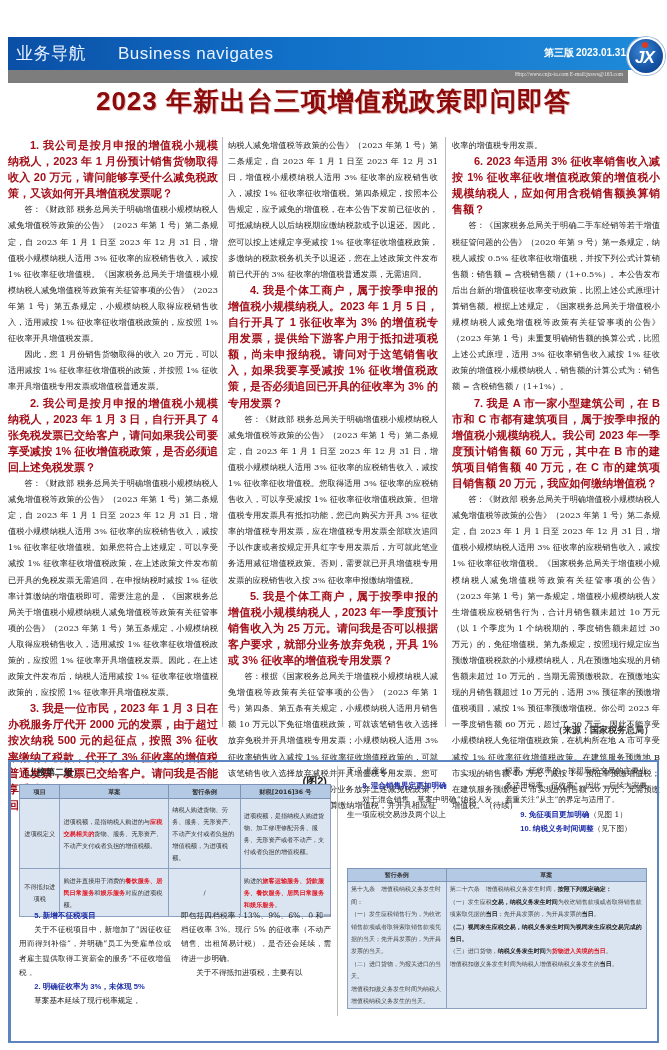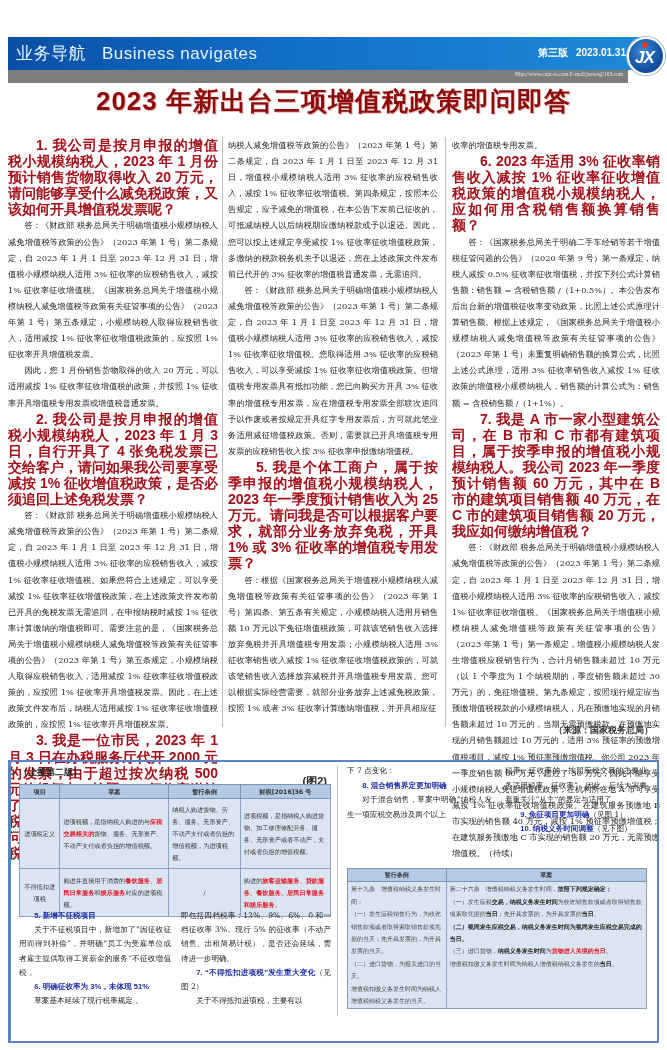--- a/index.html
+++ b/index.html
@@ -1,36 +1,36 @@
 <!DOCTYPE html>
 <html><head>
 <meta charset="utf-8">
 <style>
   *{box-sizing:border-box;margin:0;padding:0}
   html,body{width:667px;height:1050px;background:#fff;overflow:hidden}
   body{font-family:"DejaVu Serif","Liberation Serif",serif;color:#222;position:relative}
   .masthead{position:absolute;left:8px;top:37px;width:640px;height:33px;
     background:linear-gradient(90deg,#0b4fa6 0%,#1170c8 45%,#1f8ad9 100%);}
   .mh-left{position:absolute;left:8px;top:5px;color:#e9f2ff;font-family:"Liberation Sans","DejaVu Sans",sans-serif;font-size:17px;letter-spacing:.5px;white-space:nowrap}
-  .mh-left .en{margin-left:16px}
+  .mh-left .en{margin-left:32px}
   .mh-right{position:absolute;right:22px;top:9px;color:#fff;font-family:"Liberation Sans","DejaVu Sans",sans-serif;font-size:10px;font-weight:bold;white-space:nowrap}
-  .mh-right span+span{margin-left:8px}
+  .mh-right span+span{margin-left:2px}
   .greybar{position:absolute;left:8px;top:70px;width:620px;height:13px;background:#7d7d7d}
   .contact{position:absolute;right:44px;top:71px;font-size:5.5px;color:#e8e8e8;font-family:"Liberation Serif",serif;white-space:nowrap}
   .logo{position:absolute;left:627px;top:37px;width:38px;height:38px;border-radius:50%;
     background:radial-gradient(circle at 40% 35%,#3f88d4 0%,#1656a8 55%,#0c3c80 100%);
     border:2px solid #fff;box-shadow:0 0 0 1px #9db8d8}
   .logo .dot{position:absolute;left:13px;top:3px;width:6px;height:6px;border-radius:50%;background:#e03a1e}
   .logo .jx{position:absolute;left:6px;top:9px;font-family:"Liberation Sans",sans-serif;font-weight:bold;font-style:italic;font-size:17px;color:#fff;letter-spacing:-1px}
   .headline{position:absolute;left:0;top:84px;width:667px;text-align:center;font-family:"Liberation Sans","DejaVu Sans",sans-serif;font-weight:bold;font-size:26px;color:#8b0a0a;letter-spacing:1px;text-shadow:1px 1px 0 #e8b7b7}
   .cols{position:absolute;left:8px;top:137px;width:652px;height:600px}
   .col{position:absolute;top:0;width:210px;font-size:8.2px;line-height:16.1px;text-align:justify}
   .col1{left:0}.col2{left:220px}.col3{left:444px;width:208px}
   .vline{position:absolute;top:0;width:1px;height:590px;background:#bbb}
-  .q{color:#a4101a;font-weight:bold;font-family:"Liberation Sans","DejaVu Sans",sans-serif;font-size:14px}
+  .q{color:#a4101a;font-weight:bold;font-family:"Liberation Sans","DejaVu Sans",sans-serif;font-size:11px}
   .p{text-indent:2em}
   .source{position:absolute;right:14px;top:724px;font-family:"Liberation Sans",sans-serif;font-size:9px;font-weight:bold;color:#333}
   .box{position:absolute;left:8px;top:760px;width:651px;height:283px;border:2px solid #5b84c0;border-left-width:3px}
   .box-l{position:absolute;left:8px;top:4px;width:312px}
   .cont-label{font-family:"Liberation Sans",sans-serif;font-weight:bold;font-size:9px;color:#222}
   .fig2{position:absolute;right:4px;top:8px;font-family:"Liberation Sans",sans-serif;font-weight:bold;font-size:11px}
   table{border-collapse:collapse;font-family:"DejaVu Sans","Liberation Sans",sans-serif}
   .t1{position:absolute;left:0;top:18px;width:312px;font-size:6.2px;line-height:12px}
   .t1 th{background:#b4c9e4;height:14px;font-weight:bold;border:1px solid #7e95b8;color:#333}
   .t1 td{background:#dbe5f1;border:1px solid #8ca0c0;padding:3px;vertical-align:middle;color:#333}
@@ -75,20 +75,21 @@
     <div class="p">答：《财政部 税务总局关于明确增值税小规模纳税人减免增值税等政策的公告》（2023 年第 1 号）第二条规定，自 2023 年 1 月 1 日至 2023 年 12 月 31 日，增值税小规模纳税人适用 3% 征收率的应税销售收入，减按 1% 征收率征收增值税。《国家税务总局关于增值税小规模纳税人减免增值税等政策有关征管事项的公告》（2023 年第 1 号）第五条规定，小规模纳税人取得应税销售收入，适用减按 1% 征收率征收增值税政策的，应按照 1% 征收率开具增值税发票。</div>
     <div class="p">因此，您 1 月份销售货物取得的收入 20 万元，可以适用减按 1% 征收率征收增值税的政策，并按照 1% 征收率开具增值税专用发票或增值税普通发票。</div>
     <div class="q p">2. 我公司是按月申报的增值税小规模纳税人，2023 年 1 月 3 日，自行开具了 4 张免税发票已交给客户，请问如果我公司要享受减按 1% 征收增值税政策，是否必须追回上述免税发票？</div>
     <div class="p">答：《财政部 税务总局关于明确增值税小规模纳税人减免增值税等政策的公告》（2023 年第 1 号）第二条规定，自 2023 年 1 月 1 日至 2023 年 12 月 31 日，增值税小规模纳税人适用 3% 征收率的应税销售收入，减按 1% 征收率征收增值税。如果您符合上述规定，可以享受减按 1% 征收率征收增值税政策，在上述政策文件发布前已开具的免税发票无需追回，在申报纳税时减按 1% 征收率计算缴纳的增值税即可。需要注意的是，《国家税务总局关于增值税小规模纳税人减免增值税等政策有关征管事项的公告》（2023 年第 1 号）第五条规定，小规模纳税人取得应税销售收入，适用减按 1% 征收率征收增值税政策的，应按照 1% 征收率开具增值税发票。因此，在上述政策文件发布后，纳税人适用减按 1% 征收率征收增值税政策的，应按照 1% 征收率开具增值税发票。</div>
     <div class="q p">3. 我是一位市民，2023 年 1 月 3 日在办税服务厅代开 2000 元的发票，由于超过按次纳税 500 元的起征点，按照 3% 征收率缴纳了税款，代开了 3% 征收率的增值税普通发票，发票已交给客户。请问我是否能享受减按 1% 征收增值税政策，是否必须追回发票？</div>
     <div class="p">答：《财政部 凡在预缴地实现的月销售额未超过</div>
   </div>
   <div class="vline" style="left:214px"></div>
   <div class="col col2">
     <div>纳税人减免增值税等政策的公告》（2023 年第 1 号）第二条规定，自 2023 年 1 月 1 日至 2023 年 12 月 31 日，增值税小规模纳税人适用 3% 征收率的应税销售收入，减按 1% 征收率征收增值税。第四条规定，按照本公告规定，应予减免的增值税，在本公告下发前已征收的，可抵减纳税人以后纳税期应缴纳税款或予以退还。因此，您可以按上述规定享受减按 1% 征收率征收增值税政策，多缴纳的税款税务机关予以退还，您在上述政策文件发布前已代开的 3% 征收率的增值税普通发票，无需追回。</div>
+    <div class="q p">4. 我是个体工商户，属于按季申报的增值税小规模纳税人。2023 年 1 月 5 日，自行开具了 1 张征收率为 3% 的增值税专用发票，提供给下游客户用于抵扣进项税额，尚未申报纳税。请问对于这笔销售收入，如果我要享受减按 1% 征收增值税政策，是否必须追回已开具的征收率为 3% 的专用发票？</div>
     <div class="p">答：《财政部 税务总局关于明确增值税小规模纳税人减免增值税等政策的公告》（2023 年第 1 号）第二条规定，自 2023 年 1 月 1 日至 2023 年 12 月 31 日，增值税小规模纳税人适用 3% 征收率的应税销售收入，减按 1% 征收率征收增值税。您取得适用 3% 征收率的应税销售收入，可以享受减按 1% 征收率征收增值税政策。但增值税专用发票具有抵扣功能，您已向购买方开具 3% 征收率的增值税专用发票，应在增值税专用发票全部联次追回予以作废或者按规定开具红字专用发票后，方可就此笔业务适用减征增值税政策。否则，需要就已开具增值税专用发票的应税销售收入按 3% 征收率申报缴纳增值税。</div>
     <div class="q p">5. 我是个体工商户，属于按季申报的增值税小规模纳税人，2023 年一季度预计销售收入为 25 万元。请问我是否可以根据客户要求，就部分业务放弃免税，开具 1% 或 3% 征收率的增值税专用发票？</div>
     <div class="p">答：根据《国家税务总局关于增值税小规模纳税人减免增值税等政策有关征管事项的公告》（2023 年第 1 号）第四条、第五条有关规定，小规模纳税人适用月销售额 10 万元以下免征增值税政策，可就该笔销售收入选择放弃免税并开具增值税专用发票；小规模纳税人适用 3% 征收率销售收入减按 1% 征收率征收增值税政策的，可就该笔销售收入选择放弃减税并开具增值税专用发票。您可以根据实际经营需要，就部分业务放弃上述减免税政策，按照 1% 或者 3% 征收率计算缴纳增值税，并开具相应征</div>
   </div>
   <div class="vline" style="left:437px"></div>
   <div class="col col3">
     <div>收率的增值税专用发票。</div>
     <div class="q p">6. 2023 年适用 3% 征收率销售收入减按 1% 征收率征收增值税政策的增值税小规模纳税人，应如何用含税销售额换算销售额？</div>
     <div class="p">答：《国家税务总局关于明确二手车经销等若干增值税征管问题的公告》（2020 年第 9 号）第一条规定，纳税人减按 0.5% 征收率征收增值税，并按下列公式计算销售额：销售额 = 含税销售额 /（1+0.5%）。本公告发布后出台新的增值税征收率变动政策，比照上述公式原理计算销售额。根据上述规定，《国家税务总局关于增值税小规模纳税人减免增值税等政策有关征管事项的公告》（2023 年第 1 号）未重复明确销售额的换算公式，比照上述公式原理，适用 3% 征收率销售收入减按 1% 征收政策的增值税小规模纳税人，销售额的计算公式为：销售额 = 含税销售额 /（1+1%）。</div>
     <div class="q p">7. 我是 A 市一家小型建筑公司，在 B 市和 C 市都有建筑项目，属于按季申报的增值税小规模纳税人。我公司 2023 年一季度预计销售额 60 万元，其中在 B 市的建筑项目销售额 40 万元，在 C 市的建筑项目销售额 20 万元，我应如何缴纳增值税？</div>
@@ -128,26 +129,25 @@
         <td><span>购进的</span><span class="red">旅客运输服务、贷款服务、餐饮服务、居民日常服务和娱乐服务</span><span>。</span></td>
       </tr>
     </tbody>
       </table>
   </div>
 
   <div class="bl-text">
     <div class="bl-a">
       <span class="bh">5. 新增不征税项目</span>
       <div class="p">关于不征税项目中，新增加了“因征收征用而得到补偿”，并明确“员工为受雇单位或者雇主提供取得工资薪金的服务”不征收增值税 。</div>
-      <span class="bh">6. 明确征收率为 3%，未体现 51%</span>
+      <span class="bh">2. 明确征收率为 3%，未体现 5%</span>
       <div class="p">草案基本延续了现行税率规定，</div>
     </div>
     <div class="bl-b">
       <div>即包括四档税率：13%、9%、6%、0 和一档征收率 3%。现行 5% 的征收率（不动产销售、出租简易计税），是否还会延续，需待进一步明确。</div>
-      <div style="text-indent:2em"><span class="bh" style="display:inline;text-indent:0">7. “不得抵扣进项税”发生重大变化</span><span>（见图 2）</span></div>
       <div class="p">关于不得抵扣进项税，主要有以</div>
     </div>
   </div>
 
   <div class="box-div"></div>
 
   <div class="box-r">
     <div class="br-a">
       <div>下 7 点变化：</div>
       <span class="bh">8. 混合销售界定更加明确</span>

